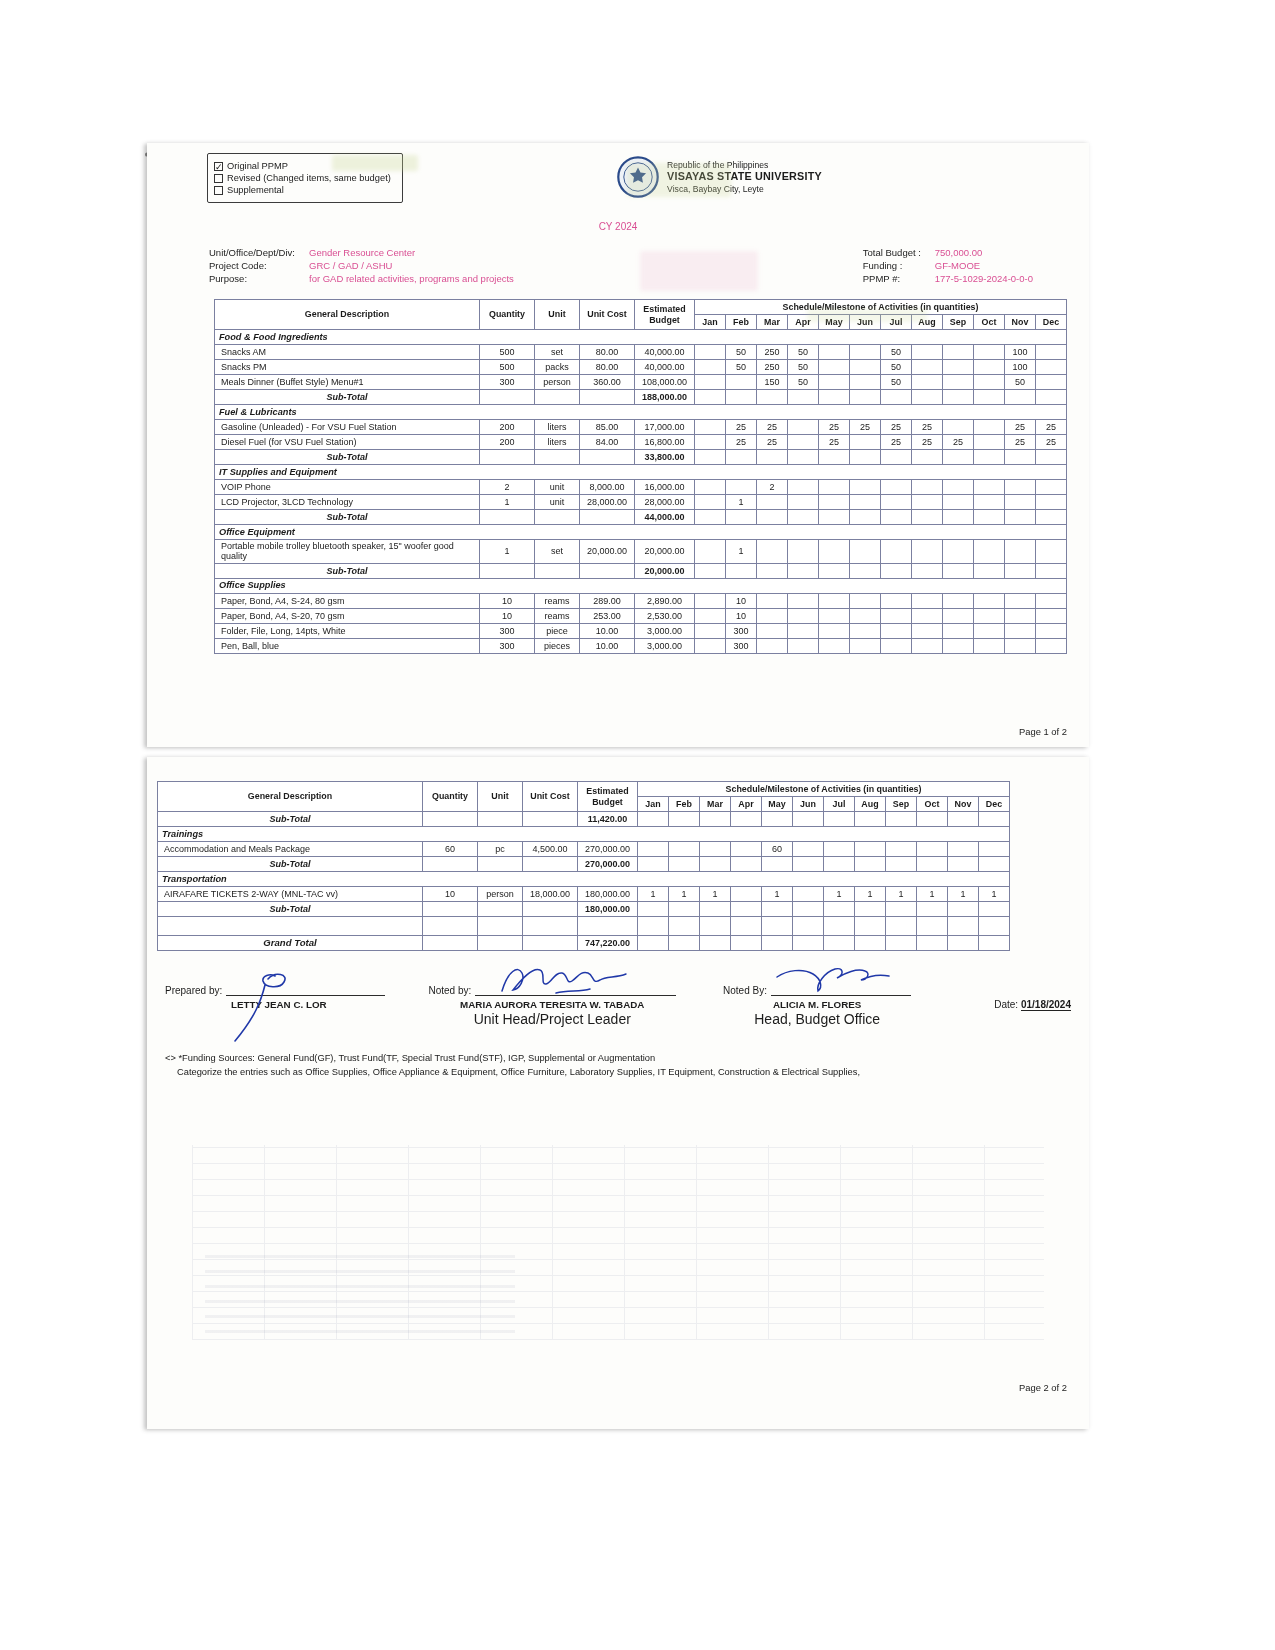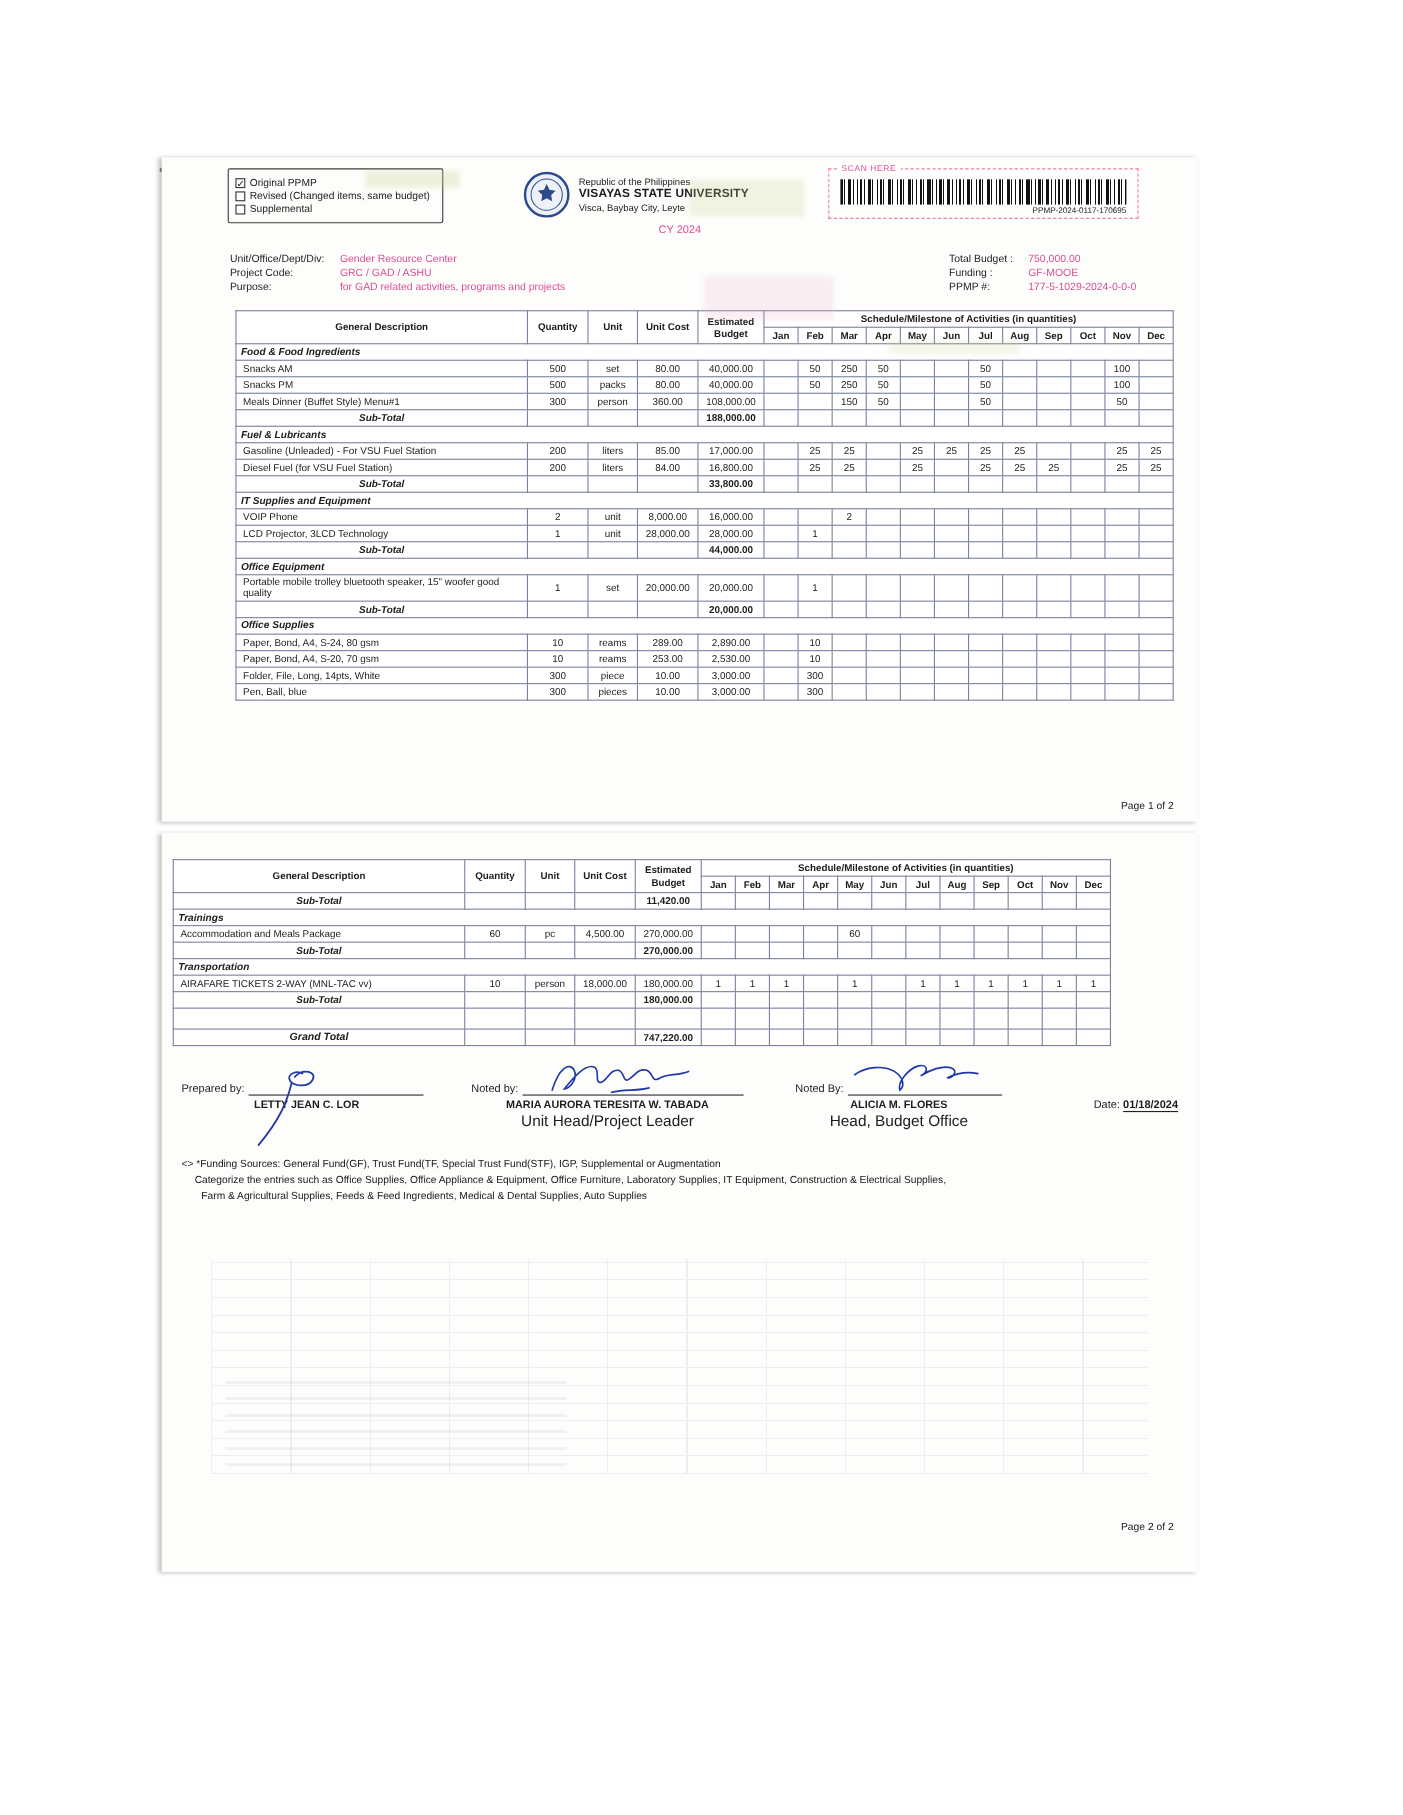--- a/index.html
+++ b/index.html
@@ -45,21 +45,21 @@
     background:repeating-linear-gradient(90deg,
       #111 0px,#111 2px,#fff 2px,#fff 3px,
       #111 3px,#111 4px,#fff 4px,#fff 7px,
       #111 7px,#111 10px,#fff 10px,#fff 11px,
       #111 11px,#111 12px,#fff 12px,#fff 15px,
       #111 15px,#111 16px,#fff 16px,#fff 18px);
   }
   .barcode-num { font-size:7.4px; text-align:right; margin-top:1px; color:#222; }
 
   .doc-title { text-align:center; font-weight:bold; font-size:12.2px; margin-top:13px; letter-spacing:.2px; }
-  .doc-cy { text-align:center; font-size:10px; margin-top:1px; color:var(--accent-pink); }
+  .doc-cy { text-align:center; font-size:10px; margin-top:18px; color:var(--accent-pink); }
 
   .info-wrap { display:flex; justify-content:space-between; margin:13px 56px 0 62px; font-size:9.5px; }
   .info-line { margin:2px 0; white-space:nowrap; }
   .il { display:inline-block; width:100px; }
   .il2 { display:inline-block; width:72px; }
   .pink { color:var(--accent-pink); }
 
   
   .ppmp-table { border-collapse:collapse; table-layout:fixed; width:852px; font-size:9px; background:#fff; }
   .t1 { margin:13px 0 0 67px; }
@@ -154,25 +154,20 @@
         <circle cx="24" cy="24" r="15.5" fill="none" stroke="#2a4a8a" stroke-width="1"></circle>
         <path d="M24 13.5 l2.7 5.6 6.1 .9 -4.4 4.3 1 6.1 -5.4 -2.9 -5.4 2.9 1 -6.1 -4.4 -4.3 6.1 -.9 z" fill="#2a4a8a"></path>
       </svg>
       <div class="univ-text">
         <div class="univ-line1" data-name="republic-line">Republic of the Philippines</div>
         <div class="univ-name" data-name="university-name">VISAYAS STATE UNIVERSITY</div>
         <div class="univ-line3" data-name="university-address">Visca, Baybay City, Leyte</div>
       </div>
     </div>
 
-    <div class="barcode-box" data-name="barcode-panel">
-      <span class="scan-label" data-name="scan-here-label">SCAN HERE</span>
-      <div class="barcode" data-name="barcode"></div>
-      <div class="barcode-num" data-name="barcode-number">PPMP-2024-0117-170695</div>
-    </div>
   </div>
 
   <div class="doc-cy" data-name="calendar-year">CY 2024</div>
 
   <div class="info-wrap" data-name="document-info">
     <div class="info-left" data-name="info-left-block">
       <div class="info-line"><span class="il" data-name="unit-office-label">Unit/Office/Dept/Div:</span><span class="pink" data-name="unit-office-value">Gender Resource Center</span></div>
       <div class="info-line"><span class="il" data-name="project-code-label">Project Code:</span><span class="pink" data-name="project-code-value">GRC / GAD / ASHU</span></div>
       <div class="info-line"><span class="il" data-name="purpose-label">Purpose:</span><span class="pink" data-name="purpose-value">for GAD related activities, programs and projects</span></div>
     </div>
@@ -779,20 +774,19 @@
 
     <div class="sig-block sig-date" data-name="date-block">
       <span data-name="date-label">Date:</span>
       <span class="date-val" data-name="date-value">01/18/2024</span>
     </div>
   </div>
 
   <div class="notes" data-name="footer-notes">
     <div class="n1" data-name="funding-sources-note">&lt;&gt; *Funding Sources: General Fund(GF), Trust Fund(TF, Special Trust Fund(STF), IGP, Supplemental or Augmentation</div>
     <div class="n3" data-name="categorize-note">Categorize the entries such as Office Supplies, Office Appliance &amp; Equipment, Office Furniture, Laboratory Supplies, IT Equipment, Construction &amp; Electrical Supplies,</div>
-    <div class="n4" data-name="categorize-note-continued">Farm &amp; Agricultural Supplies, Feeds &amp; Feed Ingredients, Medical &amp; Dental Supplies, Auto Supplies</div>
   </div>
 
   <div class="ghost-table" data-name="bleed-through-artifact"></div>
   <div class="ghost-lines" data-name="bleed-through-artifact"></div>
 
   <div class="page-num pn2" data-name="page-number">Page 2 of 2</div>
 </div>
 
 </body></html>

